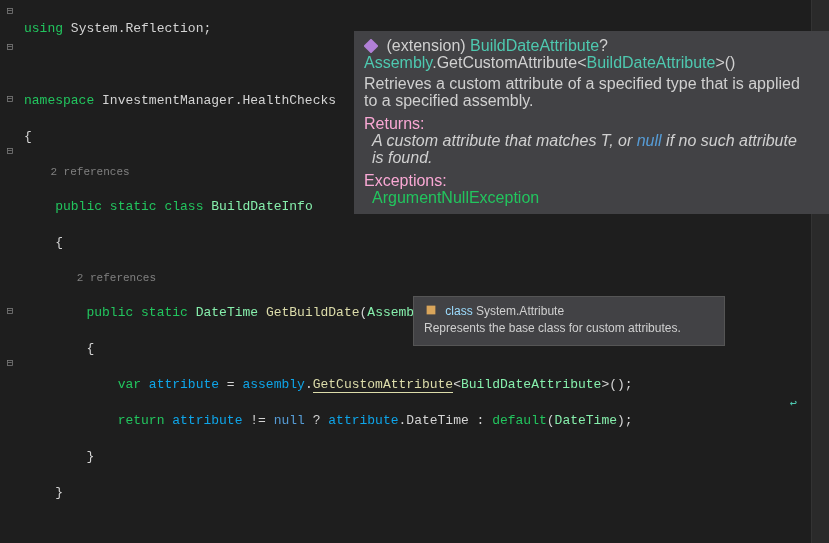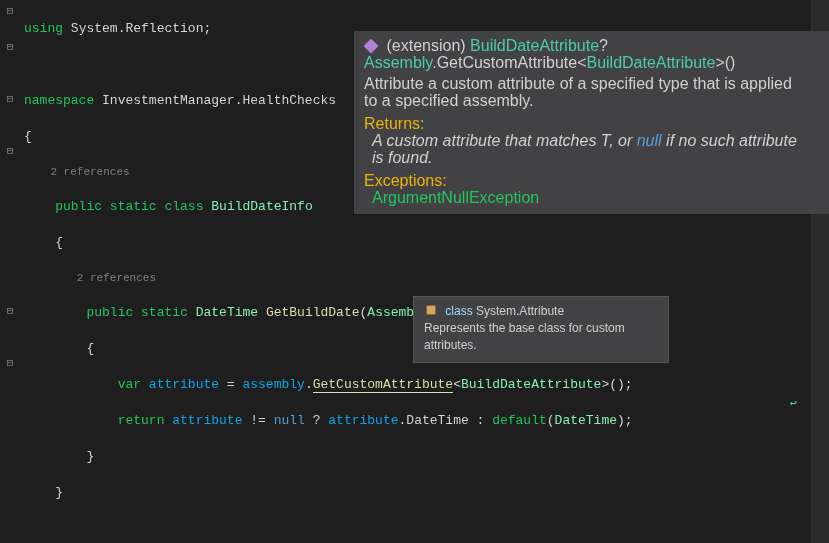--- a/index.html
+++ b/index.html
@@ -61,36 +61,36 @@
     background: #424245;
     color: #d0d0d0;
     padding: 6px 26px 8px 10px;
     font-size: 16px;
     line-height: 17px;
     font-family: 'Segoe UI', sans-serif;
     z-index: 10;
     margin-top: 31px;
   }
   .tooltip1 .sig { margin-bottom: 4px; }
-  .tooltip1 .section-h { margin-top: 6px; color: #eab308; }
+  .tooltip1 .section-h { margin-top: 6px; color: #f9a8d4; }
   .tooltip1 .exc { color: #22c55e; padding-left: 8px; }
   .tt-kw { color: #9cdcfe; }
   .tt-type { color: #4ec9b0; }
   .tt-null { color: #569cd6; }
   .tt-icon {
     display: inline-block;
     width: 14px; height: 14px;
     vertical-align: -2px;
     margin-right: 4px;
   }
   .tooltip2 {
     position: absolute;
     top: 296px;
     left: 413px;
-    width: 256px;
+    width: 312px;
     background: #424245;
     color: #d0d0d0;
     padding: 6px 10px 8px 10px;
     font-size: 12px;
     line-height: 17px;
     font-family: 'Segoe UI', sans-serif;
     z-index: 10;
     border: 1px solid #555;
   }
   .scrollbar {
@@ -179,21 +179,21 @@
   <div class="sig">
     <span class="tt-icon">
       <svg viewBox="0 0 16 16" width="14" height="14">
           <rect x="2" y="2" width="12" height="12" fill="#b180d7" transform="rotate(45 8 8)"></rect>
         </svg>
     </span>
     <span>(extension)</span>
     <span class="tt-type">BuildDateAttribute</span>?
     <span class="tt-type">Assembly</span>.<span>GetCustomAttribute</span>&lt;<span class="tt-type">BuildDateAttribute</span>&gt;()
   </div>
-  <div>Attribute a custom attribute of a specified type that is applied to a specified assembly.</div>
+  <div>Retrieves a custom attribute of a specified type that is applied to a specified assembly.</div>
   <div class="section-h">Returns:</div>
   <div style="padding-left:8px;font-style:italic;">
     <span>A custom attribute that matches T, or</span>
     <span class="tt-null">null</span>
     <span>if no such attribute is found.</span>
   </div>
   <div class="section-h">Exceptions:</div>
   <div class="exc">ArgumentNullException</div>
 </div>
 

